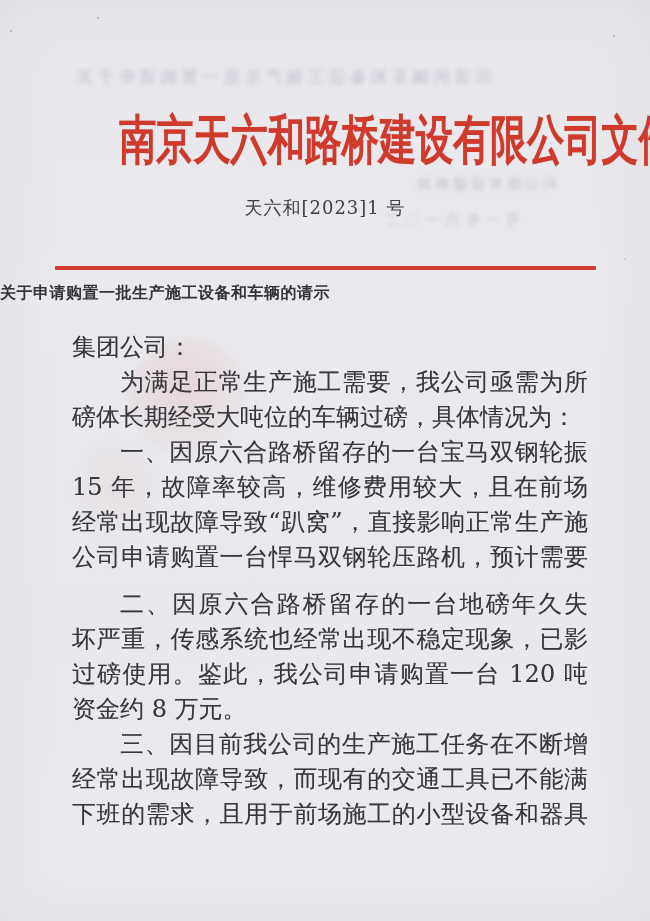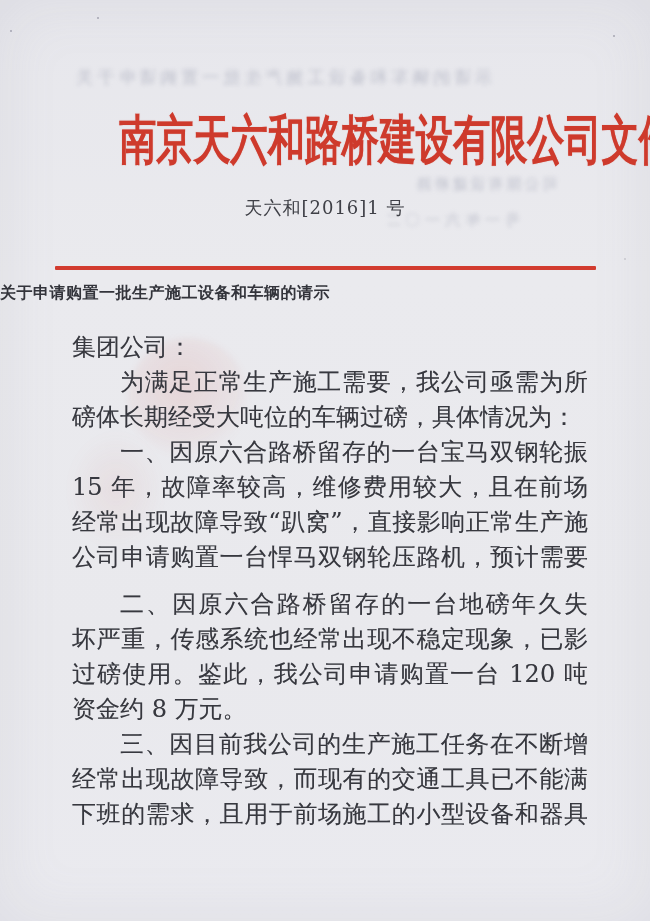--- a/index.html
+++ b/index.html
@@ -120,21 +120,21 @@
   <div class="seal-bleed s2"></div>
   <div class="speck k1"></div>
   <div class="speck k2"></div>
   <div class="speck k3"></div>
   <div class="speck k4"></div>
 
   <div class="letterhead">
     <span>南京天六和路桥建设有限公司文件</span>
   </div>
 
-  <div class="doc-number">天六和[2016]1 号</div>
+  <div class="doc-number">天六和[2023]1 号</div>
 
   <div class="red-rule"></div>
 
   <div class="doc-title">关于申请购置一批生产施工设备和车辆的请示</div>
 
   <div class="body">
 
     <div class="salutation">集团公司：</div>
 
     <div class="para">

